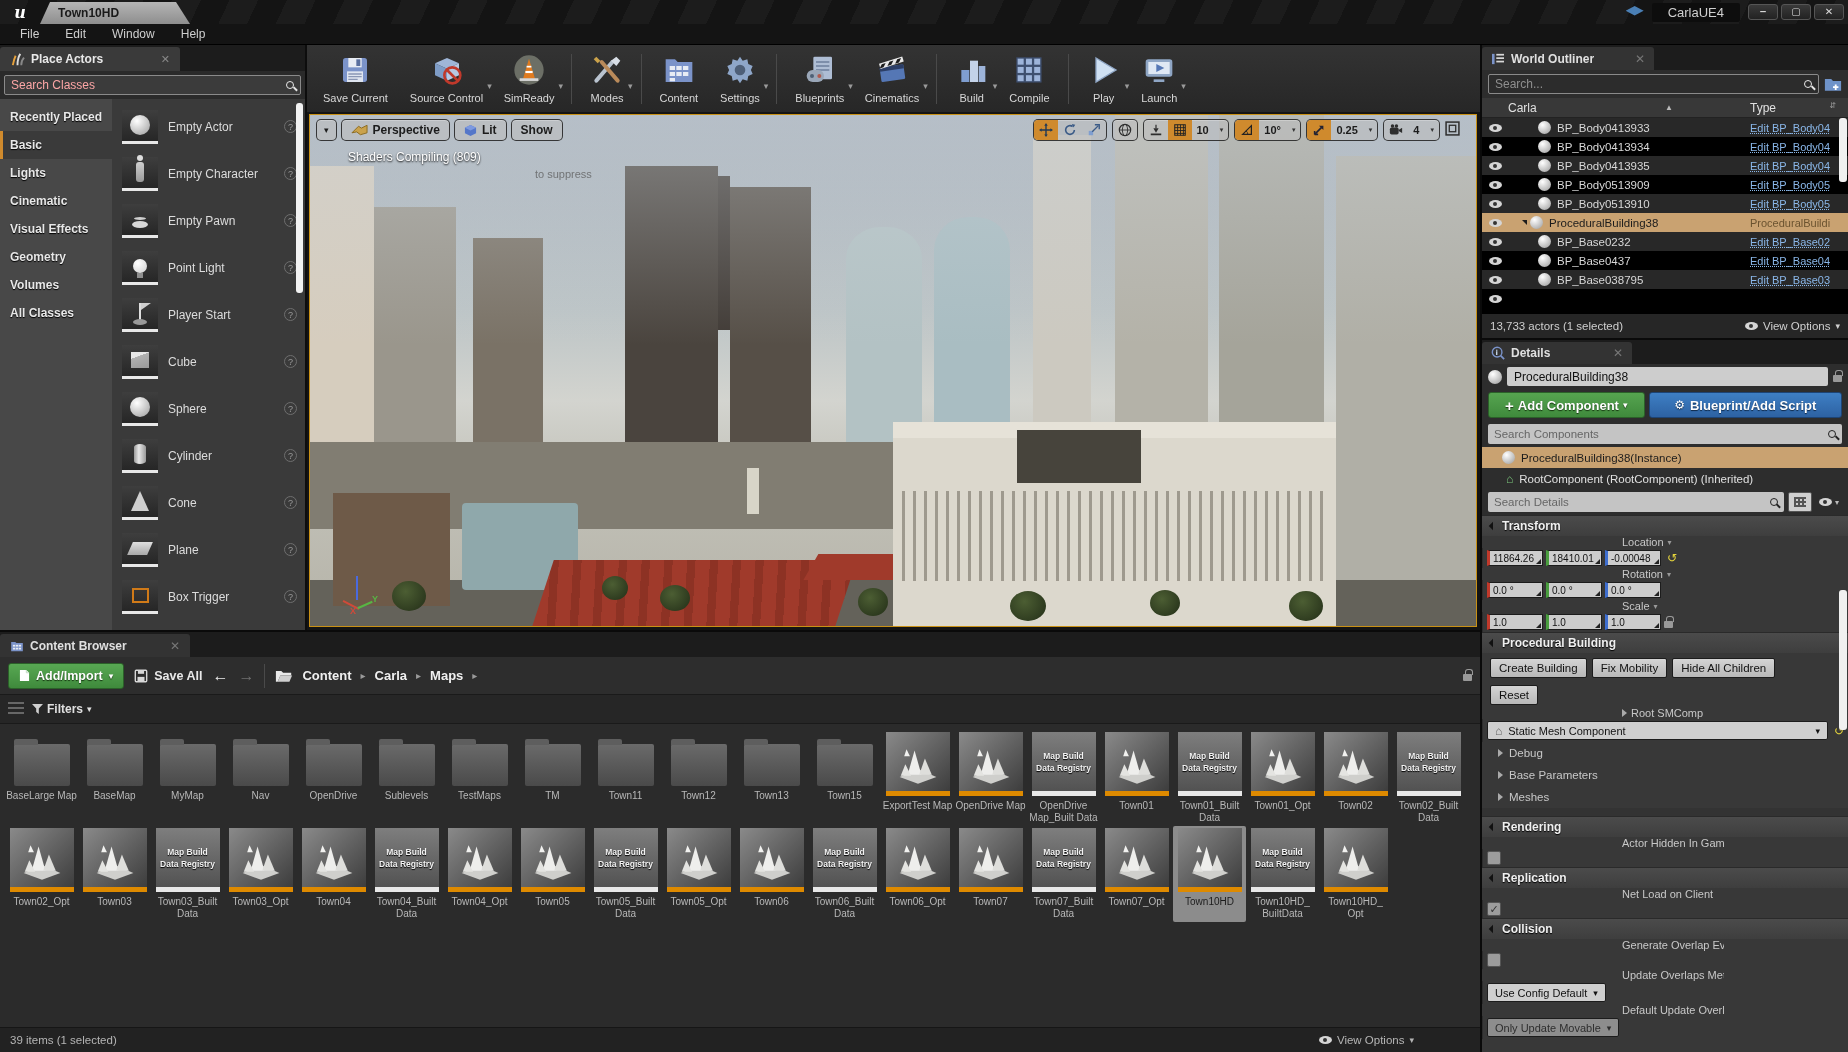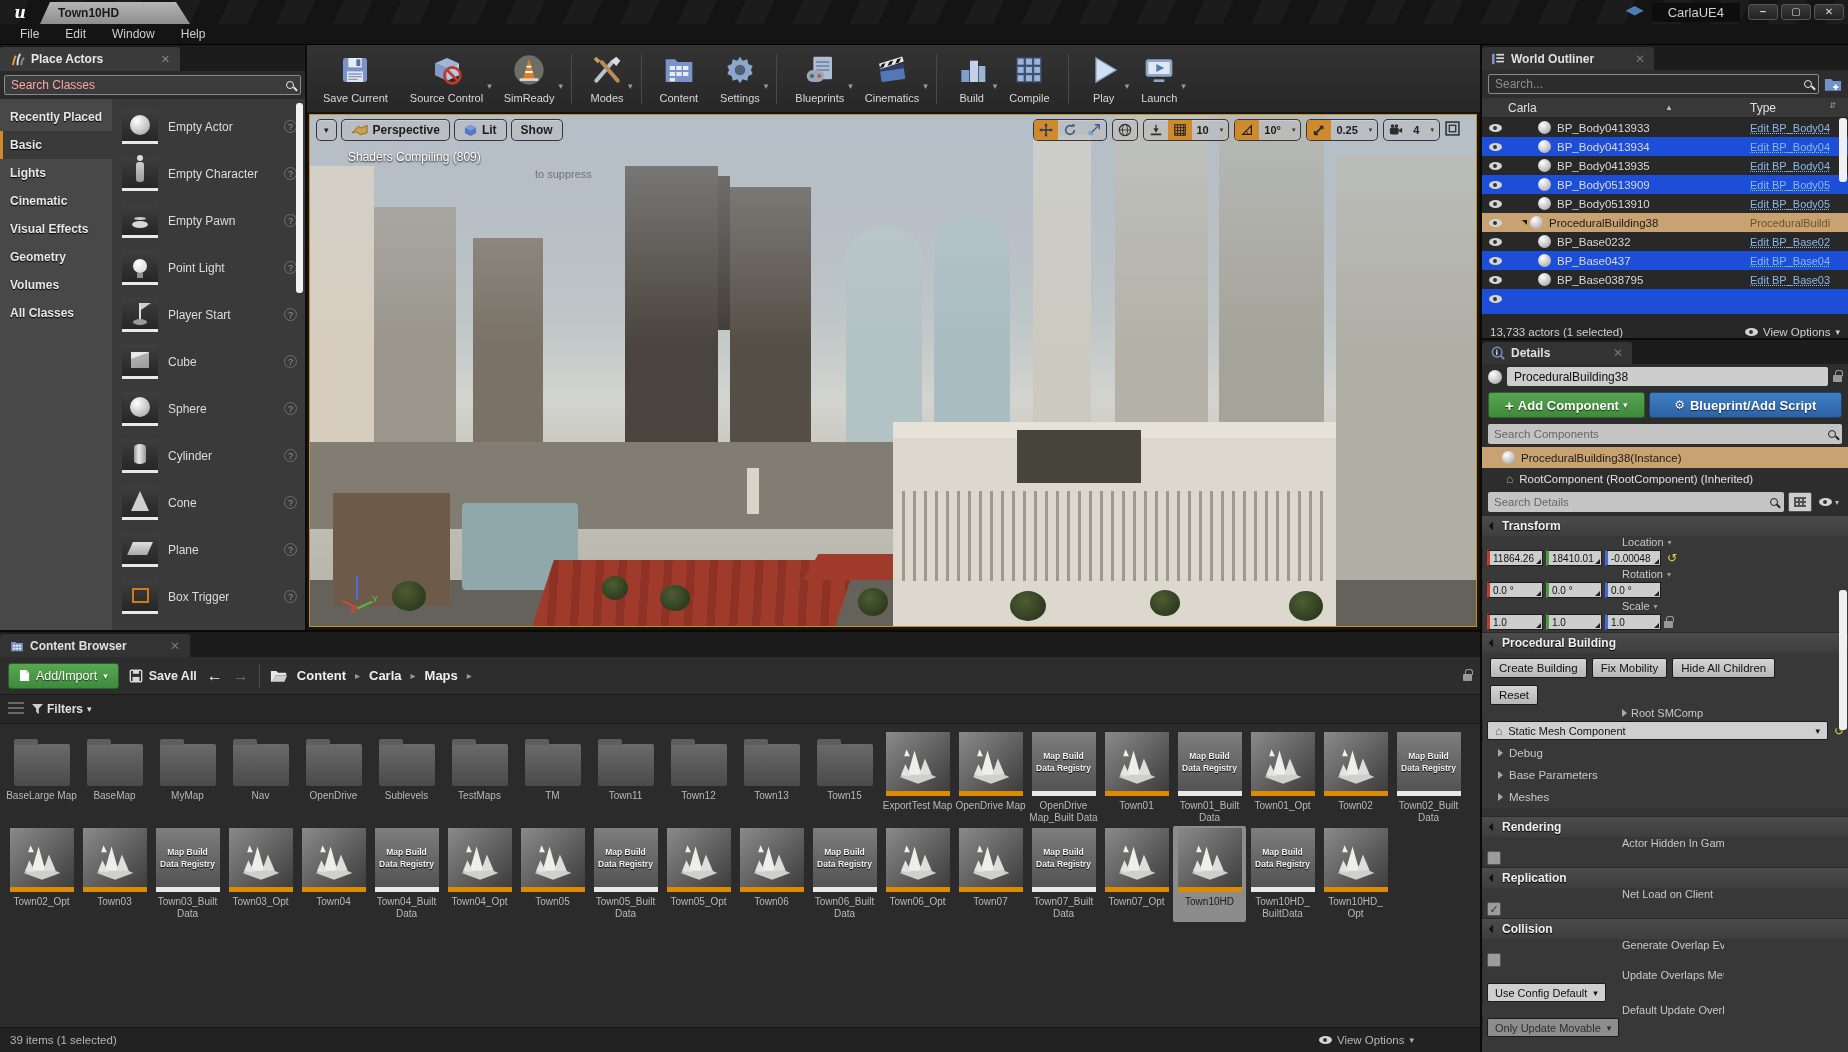--- a/index.html
+++ b/index.html
@@ -95,21 +95,21 @@
   .axy { position:absolute; left:19px; bottom:6px; width:16px; height:2px; background:#58b544; transform:rotate(-24deg); }
   .axisgizmo .ly { position:absolute; right:0; bottom:8px; color:#58b544; }
   .axisgizmo .lx { position:absolute; left:12px; bottom:-4px; color:#d04a3a; }
 
   
   .cbrowser { flex:1; display:flex; flex-direction:column; border-top:2px solid #0a0a0a; background:#2b2b2b; min-height:0; }
   .cbtabrow { height:25px; background:#1c1c1c; display:flex; align-items:flex-end; }
   .cbtab { height:23px; background:#333; display:flex; align-items:center; gap:6px; padding:0 10px; min-width:190px; font-size:12px; font-weight:bold; color:#e0e0e0; border-radius:3px 3px 0 0; }
   .cbtab .x { margin-left:auto; color:#777; font-weight:normal; }
   .cbtoolbar { height:38px; background:#2d2d2d; display:flex; align-items:center; padding:0 8px; gap:10px; border-bottom:1px solid #1a1a1a; }
-  .addimport { height:26px; background:linear-gradient(#58a853,#3f8a3c); border:1px solid #2b6129; border-radius:3px; display:flex; align-items:center; gap:6px; padding:0 10px; color:#fff; font-weight:normal; font-size:12.5px; text-shadow:0 1px 1px #14330f; }
+  .addimport { height:26px; background:linear-gradient(#58a853,#3f8a3c); border:1px solid #2b6129; border-radius:3px; display:flex; align-items:center; gap:6px; padding:0 10px; color:#fff; font-weight:bold; font-size:12.5px; text-shadow:0 1px 1px #14330f; }
   .saveall { display:flex; align-items:center; gap:6px; color:#e8e8e8; font-weight:bold; font-size:12.5px; }
   .navarrows { display:flex; gap:10px; font-size:16px; }
   .cb-sep { width:1px; height:24px; background:#4a4a4a; }
   .breadcrumb { display:flex; align-items:center; gap:9px; font-size:13px; font-weight:bold; color:#f0f0f0; }
   .breadcrumb .sep { color:#9a9a9a; font-size:10px; }
   .cb-lock { margin-left:auto; }
   .filterrow { height:29px; background:#262626; display:flex; align-items:center; gap:8px; padding:0 8px; border-bottom:1px solid #1a1a1a; }
   .viewicon { width:16px; height:14px; background:linear-gradient(#777 2px,transparent 2px) 0 0/100% 5px; opacity:.8; }
   .filters { display:flex; align-items:center; gap:4px; font-size:12px; font-weight:bold; color:#e0e0e0; }
   .funnel { width:11px; height:10px; background:#cfcfcf; clip-path:polygon(0 0,100% 0,62% 45%,62% 100%,38% 80%,38% 45%); }
@@ -133,33 +133,33 @@
   .outliner { height:295px; display:flex; flex-direction:column; border-bottom:2px solid #0a0a0a; }
   .otabrow { height:25px; background:#1c1c1c; display:flex; align-items:flex-end; }
   .otab { height:23px; background:#333; display:flex; align-items:center; gap:6px; padding:0 9px; min-width:172px; font-size:12px; font-weight:bold; color:#e0e0e0; border-radius:3px 3px 0 0; }
   .otab .x { margin-left:auto; color:#777; font-weight:normal; }
   .osearchrow { display:flex; align-items:center; gap:5px; padding:4px 6px; }
   .osearch { flex:1; height:20px; background:#2c2c2c; border:1px solid #8a8a8a; border-radius:2px; display:flex; align-items:center; padding:0 6px; color:#8f8f8f; font-size:12px; }
   .osearch .mag { margin-left:auto; color:#e8e8e8; }
   .ocolhead { height:20px; background:#383838; display:flex; align-items:center; font-size:12px; color:#e0e0e0; border-bottom:1px solid #222; padding-left:26px; position:relative; }
   .ocolhead .sort { position:absolute; left:50%; font-size:8px; color:#bbb; }
   .ocolhead .typecol { margin-left:auto; width:98px; display:flex; justify-content:space-between; padding-right:12px; }
-  .orows { flex:1; overflow:hidden; position:relative; background:#1d4ed8; }
+  .orows { flex:1; overflow:hidden; position:relative; background:#000000; }
   .orow { height:19px; display:flex; align-items:center; font-size:11.5px; color:#d8d8d8; }
   .orow:nth-child(odd) { background:#282828; }
   .orow .eyec { width:26px; display:flex; justify-content:center; flex:0 0 auto; }
   .orow .sph { width:13px; height:13px; border-radius:50%; background:radial-gradient(circle at 35% 30%,#fff,#999); margin-right:6px; flex:0 0 auto; }
   .orow .rlabel { white-space:nowrap; overflow:hidden; flex:1; }
   .orow .rtype { width:98px; flex:0 0 auto; font-size:11px; white-space:nowrap; overflow:hidden; }
   .orow .rtype a { color:#8ab7e9; text-decoration:underline dotted; }
   .orow.sel { background:var(--tan); color:#1c1c1c; }
   .orow.sel .rtype { color:#6b5330; }
   .exp { width:0; height:0; border-top:5px solid #1c1c1c; border-left:5px solid transparent; margin-right:3px; }
   .oscroll { position:absolute; right:1px; top:0; width:8px; height:64px; background:#f0f0f0; border-radius:3px; }
-  .ofooter { height:24px; display:flex; align-items:flex-end; padding:0 8px; font-size:11.5px; color:#cfcfcf; background:#262626; }
+  .ofooter { height:24px; display:flex; align-items:center; padding:0 8px; font-size:11.5px; color:#cfcfcf; background:#262626; }
   .ofooter .vo { margin-left:auto; display:flex; align-items:center; gap:5px; }
 
   
   .details { flex:1; display:flex; flex-direction:column; min-height:0; overflow:hidden; position:relative; }
   .dtabrow { height:24px; background:#1c1c1c; display:flex; align-items:flex-end; flex:0 0 auto; }
   .dtab { height:22px; background:#333; display:flex; align-items:center; gap:6px; padding:0 9px; min-width:150px; font-size:12px; font-weight:bold; color:#e0e0e0; border-radius:3px 3px 0 0; }
   .dtab .x { margin-left:auto; color:#777; font-weight:normal; }
   .dnamerow { height:25px; display:flex; align-items:center; gap:5px; padding:0 6px; background:#2d2d2d; }
   .dnamefield { flex:1; height:19px; background:#cdcdcd; border-radius:2px; color:#111; font-size:12px; display:flex; align-items:center; padding:0 7px; }
   .dbtns { display:flex; gap:4px; padding:3px 6px; height:32px; }

